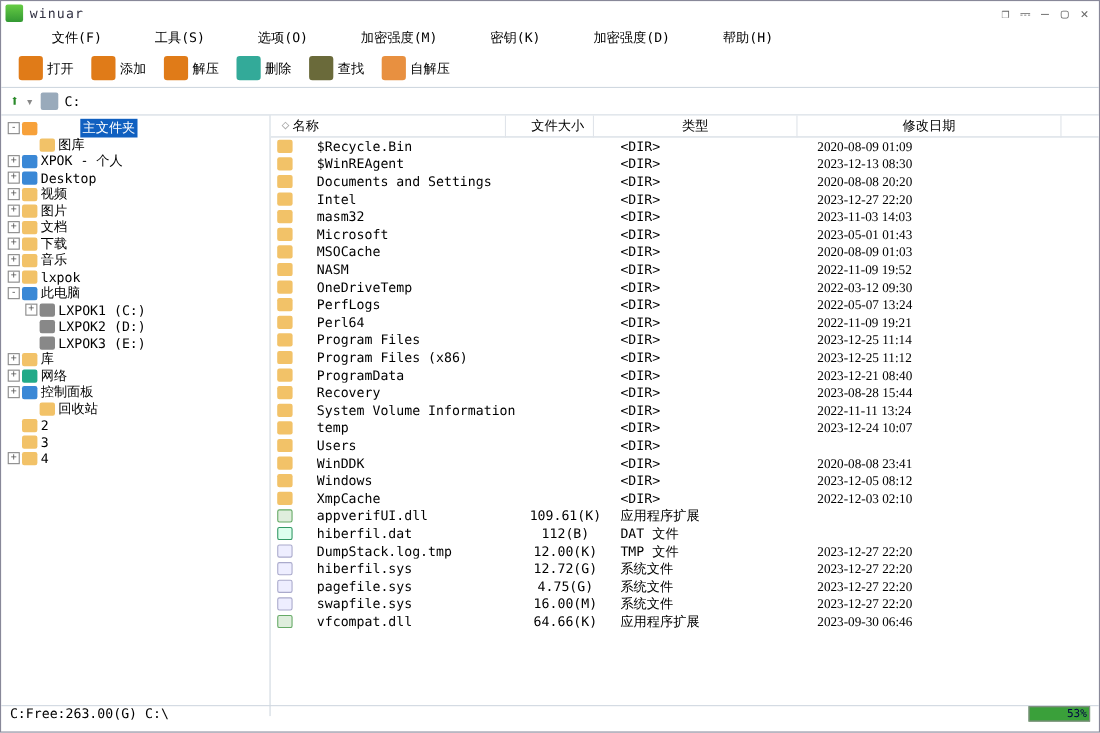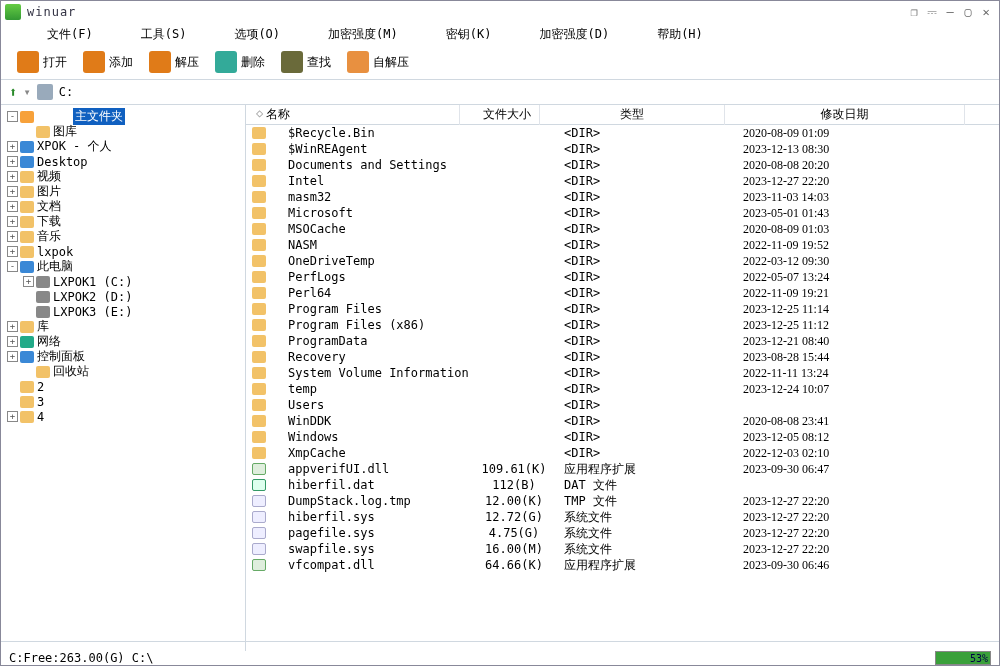--- a/index.html
+++ b/index.html
@@ -46,21 +46,21 @@
   .list-row { display:flex; height:16px; align-items:center; }
   .list-row .ficon { width:14px; height:12px; margin:0 4px 0 6px; border-radius:2px; }
   .list-row .ficon.folder { background:#f2c268; }
   .list-row .ficon.file { background:#eef; border:1px solid #aac; }
   .list-row .ficon.dll { background:#dfeedd; border:1px solid #6a6; }
   .list-row .ficon.dat { background:#dfe; border:1px solid #396; }
   .list-row .c-name { width:190px; white-space:nowrap; overflow:hidden;margin-left:18px; }
   .list-row .c-size { width:80px; text-align:center; padding-right:8px; }
   .list-row .c-type { width:185px; padding-left:6px; }
   .list-row .c-date { width:240px; text-align:left;font-family:Liberation Serif, serif; }
-  .statusbar { position:absolute; bottom:0; left:0; right:0; height:24px; border-top:1px solid #d0d8e0; display:flex; align-items:flex-end; padding:0 8px; }
+  .statusbar { position:absolute; bottom:0; left:0; right:0; height:24px; border-top:1px solid #d0d8e0; display:flex; align-items:flex-start; padding:0 8px; }
   .statusbar .spacer { flex:1; }
   .statusbar .progress { width:56px; height:14px; background:#3aa03a; color:#004; font-size:10px; text-align:right; padding-right:2px; line-height:14px; border:1px solid #888; }
 </style>
 </head>
 <body>
 
 <div class="titlebar">
   <span class="app-icon"></span>
   <span class="title">winuar</span>
   <span class="spacer"></span>
@@ -375,21 +375,20 @@
           <span class="c-name">XmpCache</span>
           <span class="c-size"></span>
           <span class="c-type">&lt;DIR&gt;</span>
           <span class="c-date">2022-12-03 02:10</span>
         </div>
         <div class="list-row">
           <span class="ficon dll"></span>
           <span class="c-name">appverifUI.dll</span>
           <span class="c-size">109.61(K)</span>
           <span class="c-type">应用程序扩展</span>
-          <span class="c-date">2023-09-30 06:47</span>
         </div>
         <div class="list-row">
           <span class="ficon dat"></span>
           <span class="c-name">hiberfil.dat</span>
           <span class="c-size">112(B)</span>
           <span class="c-type">DAT 文件</span>
         </div>
         <div class="list-row">
           <span class="ficon file"></span>
           <span class="c-name">DumpStack.log.tmp</span>

